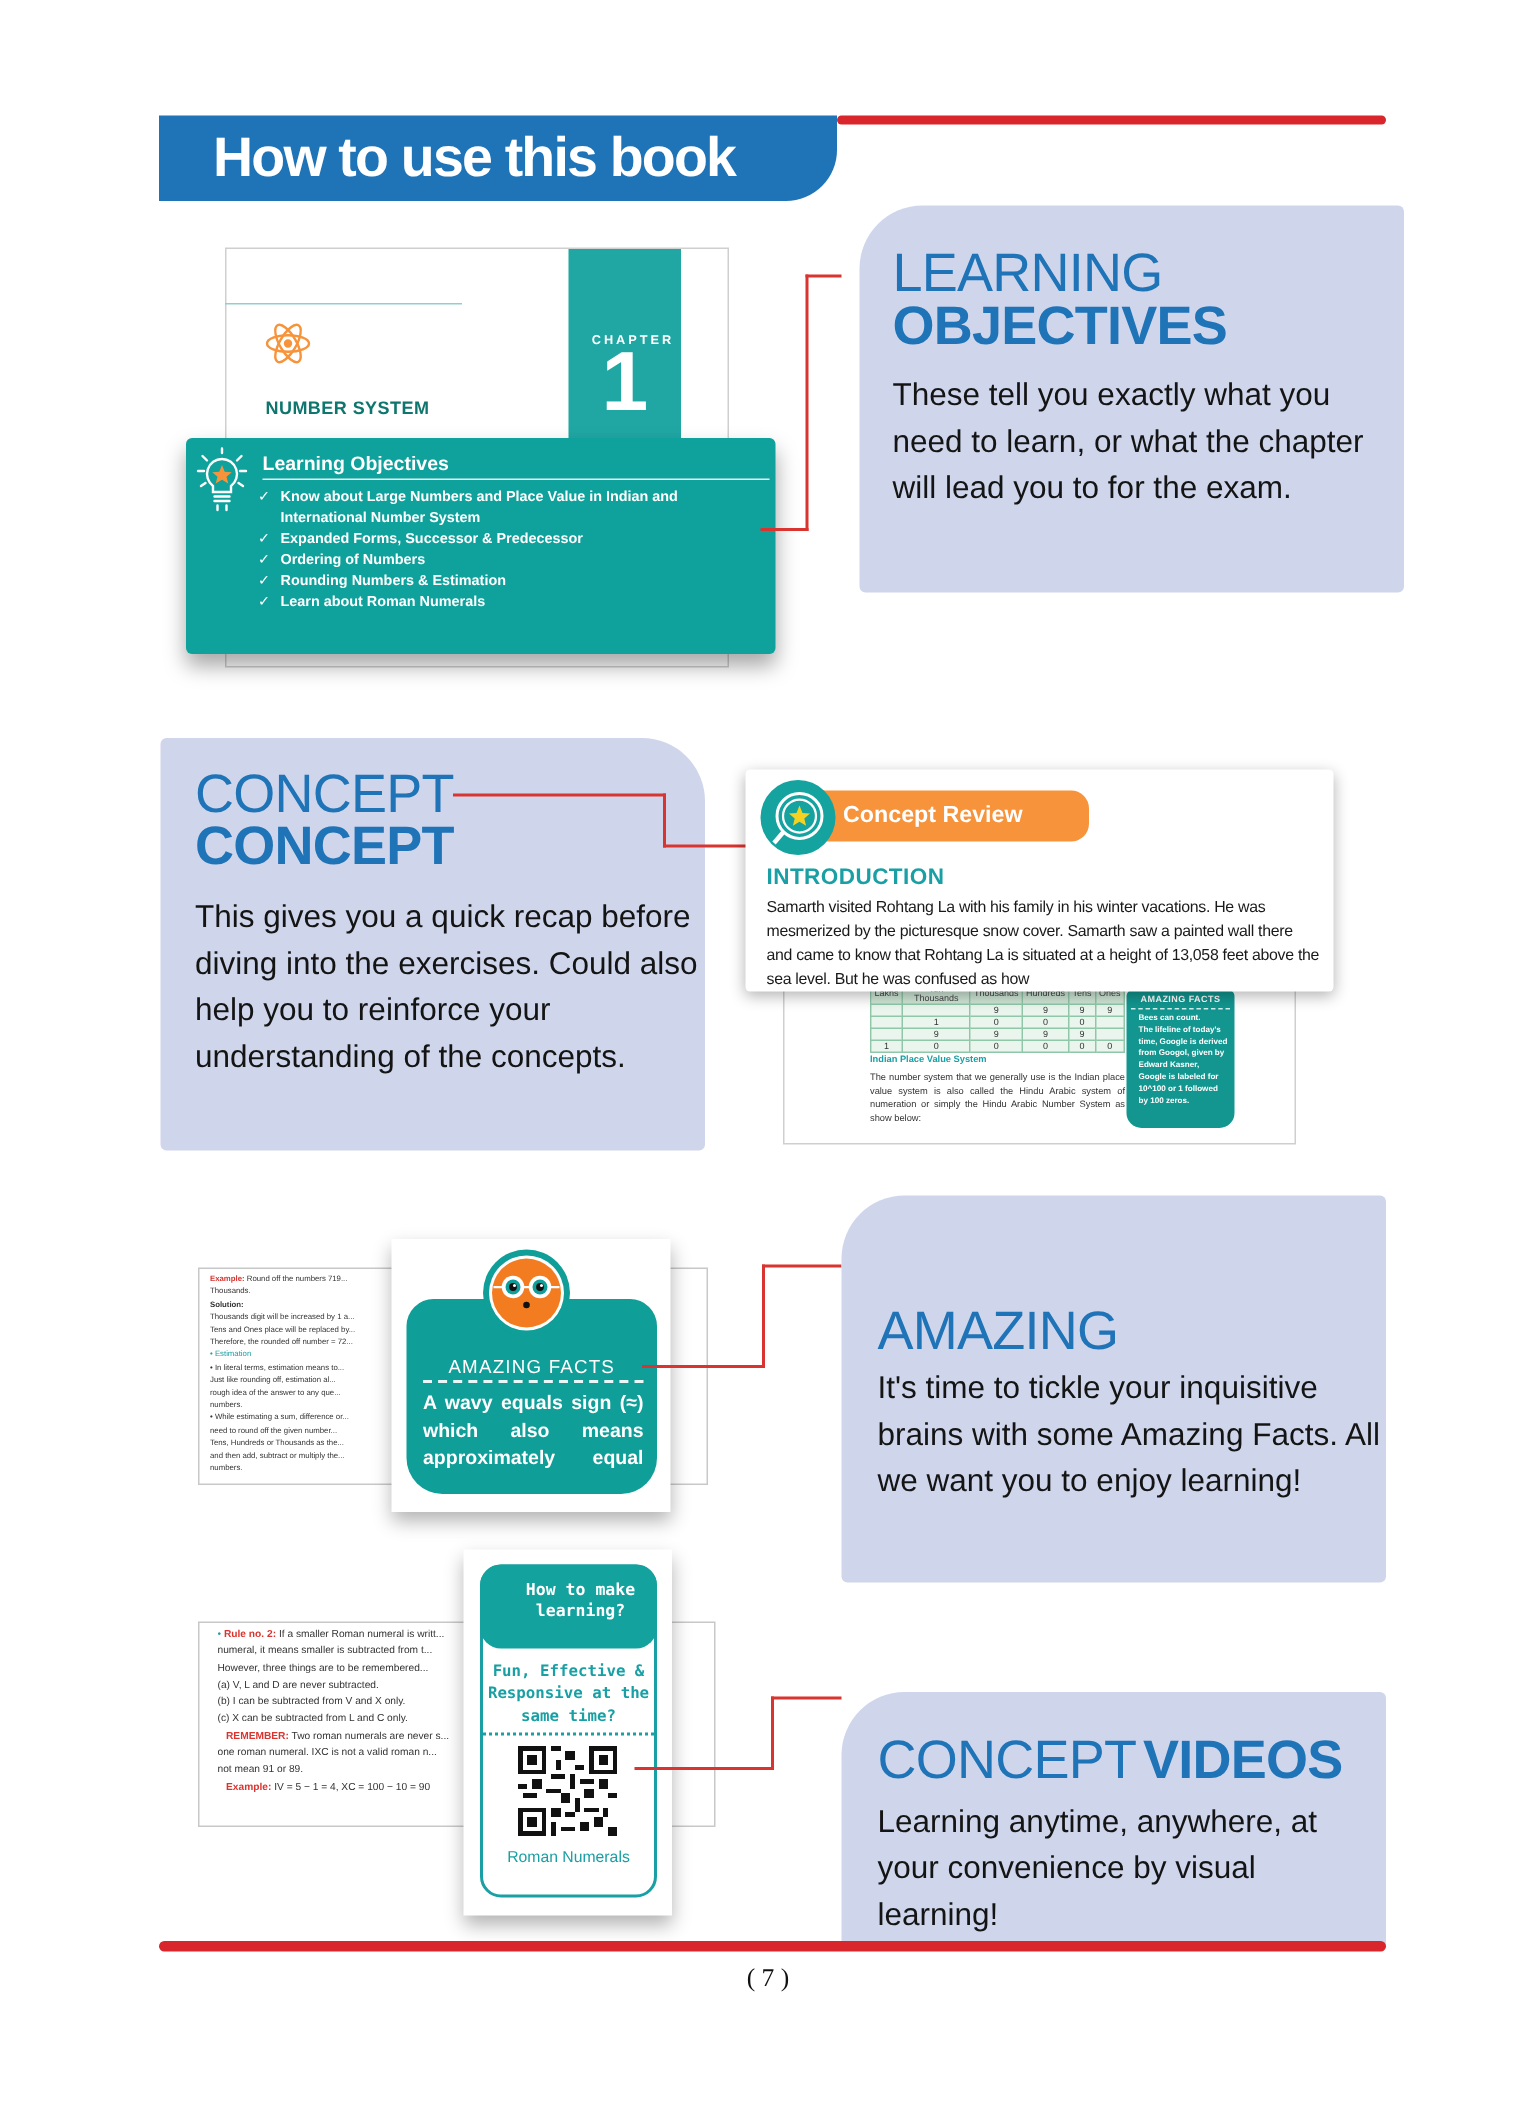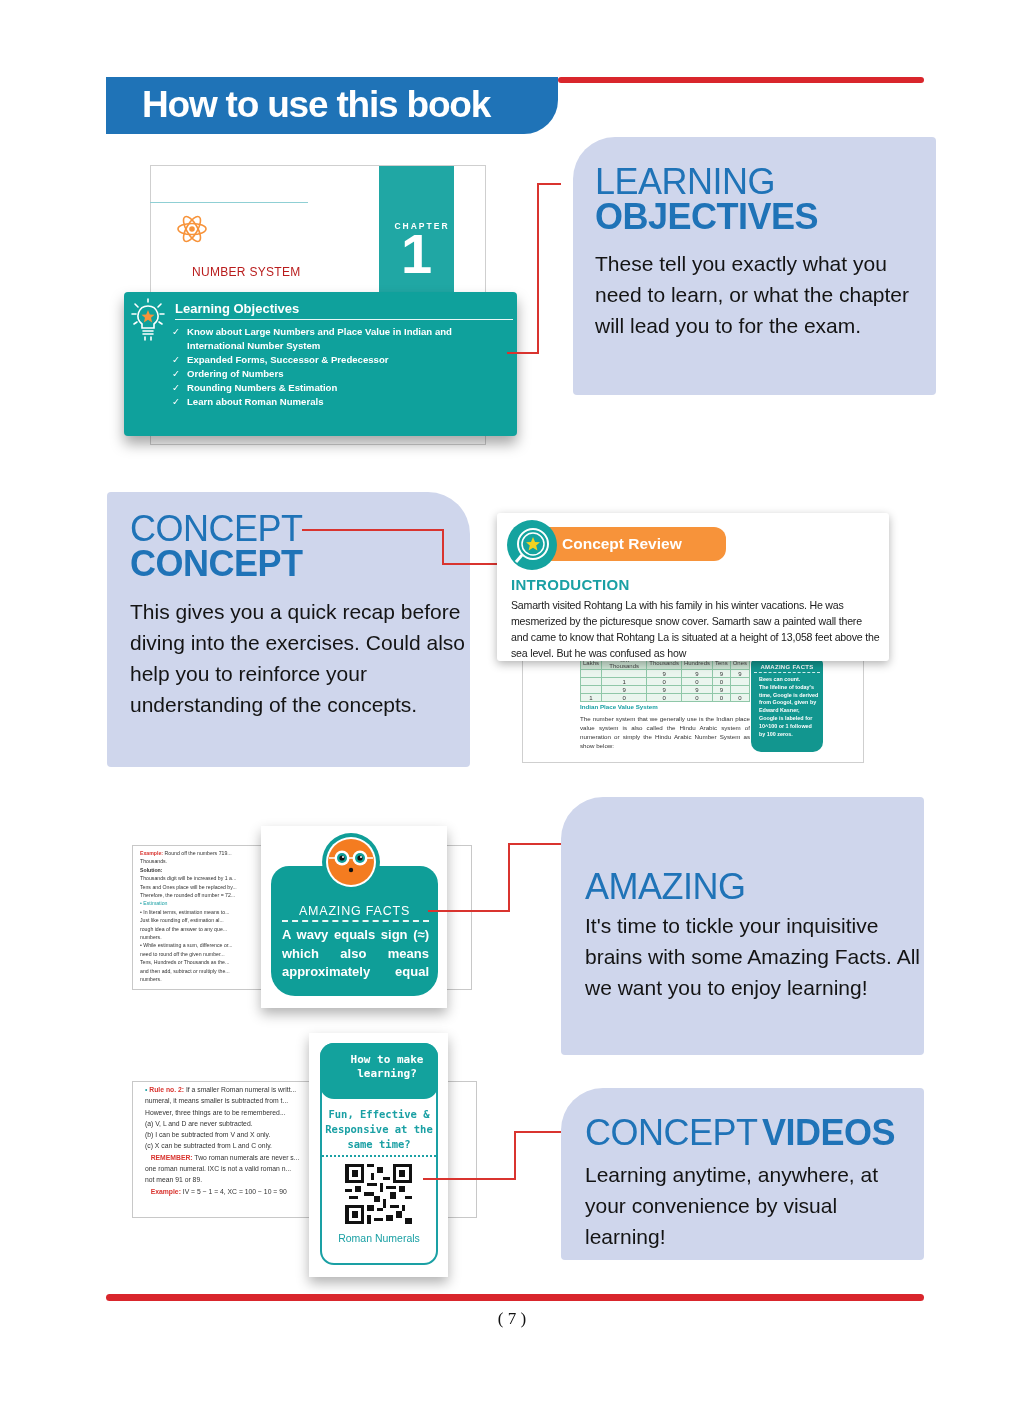--- a/index.html
+++ b/index.html
@@ -22,21 +22,21 @@
   .panel .h-bold { color: #1f73b7; font-size: 36px; font-weight: 900; line-height: 36px; letter-spacing: -0.5px; }
   .panel .body { color: #141414; font-size: 21px; line-height: 31px; }
 
   
   .red { background: #d9342f; position: absolute; }
 
   
   .lo-sheet { left: 150px; top: 165px; width: 336px; height: 280px; background: #fff; border: 1px solid #cfcfcf; }
   .lo-sheet-rule { left: 150px; top: 202px; width: 158px; height: 1px; background: #8fcfd4; }
   .atom { left: 176px; top: 212px; width: 32px; height: 34px; }
-  .ns-label { left: 192px; top: 265px; color: #b91c1c; font-weight: 400; font-size: 12px; letter-spacing: 0.3px; }
+  .ns-label { left: 177px; top: 265px; color: #0f766e; font-weight: 700; font-size: 12px; letter-spacing: 0.3px; }
   .chapter-col { left: 379px; top: 166px; width: 75px; height: 130px; background: #20a7a4; }
   .chapter-word { left: 379px; top: 221px; width: 86px; text-align: center; color: #fff; font-size: 8.5px; font-weight: 700; letter-spacing: 2px; }
   .chapter-num { left: 379px; top: 226px; width: 75px; text-align: center; color: #fff; font-size: 56px; font-weight: 900; line-height: 56px; }
   .lo-card { left: 124px; top: 292px; width: 393px; height: 144px; background: #0fa19c; border-radius: 4px; box-shadow: 0 8px 14px rgba(0,0,0,0.35); }
   .lo-card-title { left: 175px; top: 301px; color: #fff; font-size: 13px; font-weight: 700; }
   .lo-card-rule { left: 175px; top: 319px; width: 338px; height: 1px; background: #e8f7f6; }
   .lo-list { left: 172px; top: 325px; width: 320px; color: #fff; font-size: 9.6px; font-weight: 700; line-height: 14px; list-style: none; }
   .lo-list li { position: relative; padding-left: 15px; }
   .lo-list li .tick { position: absolute; left: 0; top: 0; font-weight: 400; }
   .bulb { left: 128px; top: 298px; width: 40px; height: 44px; }
@@ -338,21 +338,21 @@
   </svg>
   <div class="abs cv-caption">Roman Numerals</div>
 </div>
 
 <div>
   <div class="red" style="left:423px; top:1178px; width:93px; height:2px;"></div>
   <div class="red" style="left:514px; top:1131px; width:2px; height:49px;"></div>
   <div class="red" style="left:514px; top:1131px; width:47px; height:2px;"></div>
 </div>
 
-<div class="abs panel panel-tl-round" style="left:561px; top:1088px; width:363px; height:172px;">
+<div class="abs panel panel-tl-round" style="left:561px; top:1128px; width:363px; height:172px;">
   <div style="position:absolute; left:24px; top:27px; white-space:nowrap;">
     <span class="h-light">CONCEPT</span>
     <span class="h-bold">VIDEOS</span>
   </div>
   <div class="body" style="position:absolute; left:24px; top:71px; width:335px;">Learning anytime, anywhere, at your convenience by visual learning!</div>
 </div>
 
 <div class="abs footer-rule"></div>
 <div class="abs page-number">( 7 )</div>
 

